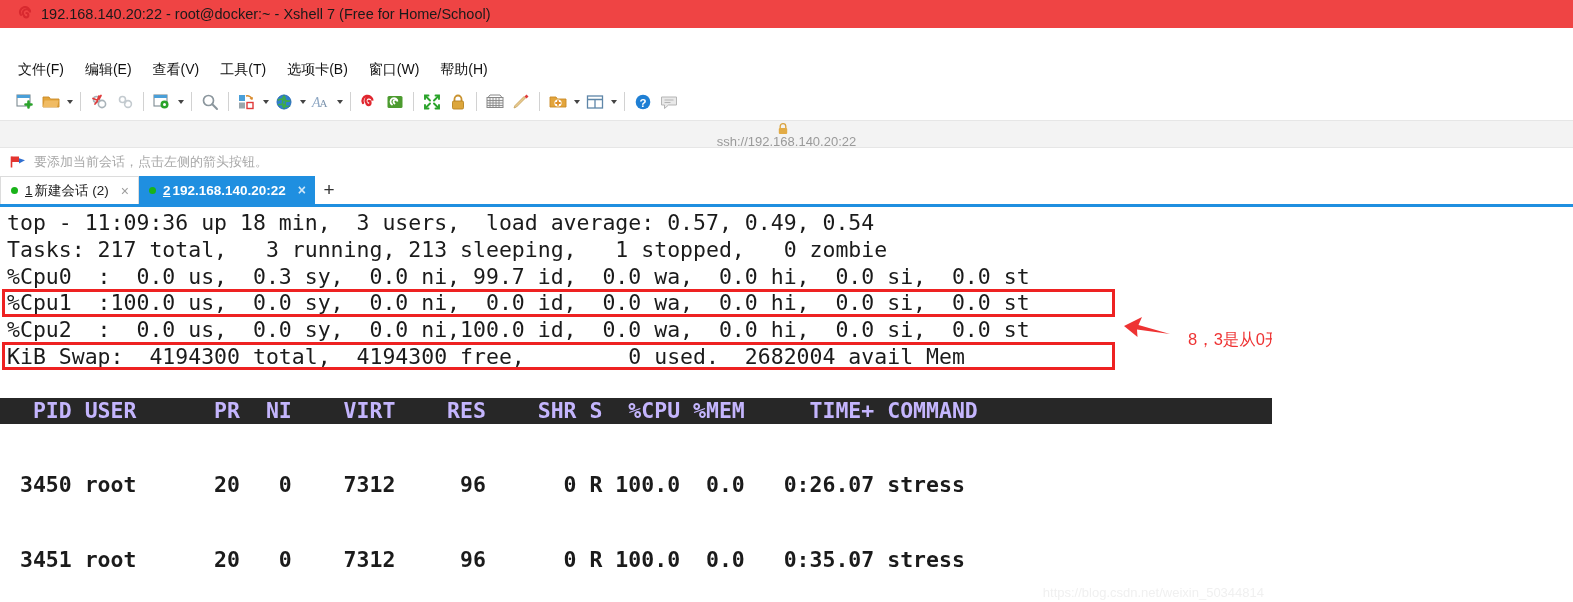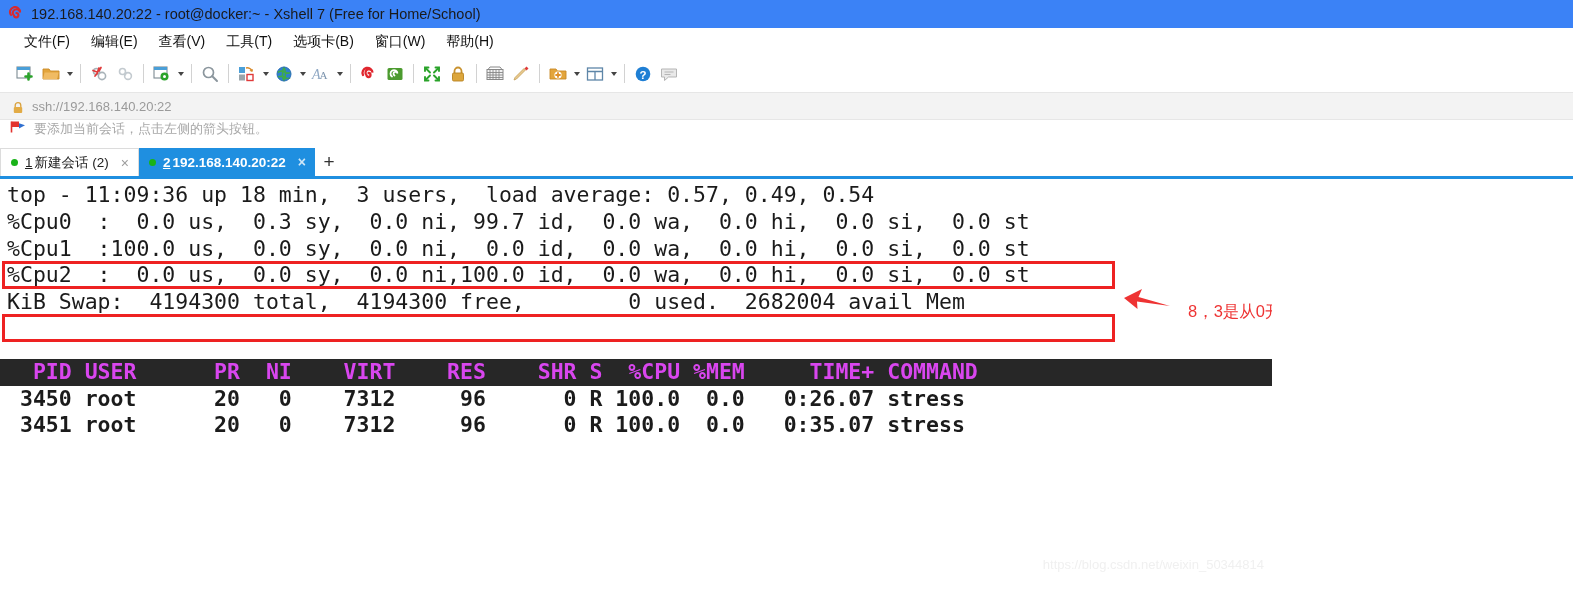--- a/index.html
+++ b/index.html
@@ -2,31 +2,32 @@
 <html><head>
 <meta charset="utf-8">
 <style>
   html,body{margin:0;padding:0;}
   body{
     width:1573px;height:602px;overflow:hidden;background:#ffffff;
     font-family:"Liberation Sans",sans-serif;
   }
   
   .titlebar{
-    height:28px;background:#3b82f6;display:flex;align-items:center;
-    padding-left:8px;border-bottom:0;
+    height:28px;background:#ef4444;display:flex;align-items:center;
+    padding-left:18px;border-bottom:0;
   }
   .app-logo{
     width:16px;height:16px;margin-right:7px;position:relative;flex:0 0 auto;
   }
   .title-text{font-size:14.5px;color:#1a1a1a;white-space:nowrap;}
   
   .menubar{
-    height:27px;display:flex;align-items:center;padding-left:24px;gap:21px;
+    height:27px;display:flex;align-items:center;padding-left:18px;gap:21px;
     background:#ffffff;
+    margin-top:28px;
   }
   .menu-item{font-size:14px;color:#111;white-space:nowrap;cursor:default;}
   
   .toolbar{
     height:37px;display:flex;align-items:center;padding-left:12px;
     background:#ffffff;gap:0px;
   }
   .tb-btn{
     width:26px;height:26px;display:flex;align-items:center;justify-content:center;
     flex:0 0 auto;
@@ -36,27 +37,27 @@
     flex:0 0 auto;
   }
   .tb-caret i{
     width:0;height:0;border-left:3.5px solid transparent;border-right:3.5px solid transparent;
     border-top:4px solid #444;display:block;
   }
   .tb-sep{width:1px;height:19px;background:#d2d2d2;margin:0 5px;flex:0 0 auto;}
   
   .addrbar{
     height:26px;background:#f3f3f3;display:flex;align-items:center;
-    padding-left:12px;border-top:1px solid #e6e6e6;border-bottom:1px solid #e6e6e6;
+    border-top:1px solid #e6e6e6;border-bottom:1px solid #e6e6e6;flex-direction:column;
   }
   .addr-lock{width:12px;height:13px;margin-right:8px;position:relative;flex:0 0 auto;}
   .addr-text{font-size:13px;color:#9a9a9a;}
   
   .hintbar{
-    height:27px;background:#ffffff;display:flex;align-items:flex-start;padding-left:10px;
+    height:27px;background:#ffffff;display:flex;align-items:center;padding-left:10px;
   }
   .hint-flag{width:16px;height:14px;margin-right:8px;position:relative;flex:0 0 auto;}
   .hint-text{font-size:13px;color:#a8a8a8;}
   
   .tabbar{
     height:29px;background:#ffffff;display:flex;align-items:flex-end;
     border-bottom:3px solid #1f8fe0;position:relative;
   }
   .tab{
     height:28px;display:flex;align-items:center;padding:0 9px 0 10px;
@@ -75,24 +76,24 @@
     font-size:19px;color:#333;background:#fff;
   }
   
   .terminal{
     position:relative;background:#ffffff;height:404px;width:1272px;
     font-family:"DejaVu Sans Mono","Liberation Mono",monospace;
     font-size:21.5px;line-height:26.8px;color:#1b1b1b;
     padding-top:3px;box-sizing:border-box;overflow:hidden;
   }
   .trow{white-space:pre;padding-left:7px;height:26.8px;}
-  .b{font-weight:bold;}
+  .b{font-weight:bold;margin-top:48px;}
   .tblhdr{
-    background:#272727;color:#d946ef;font-weight:bold;white-space:pre;
-    height:26.8px;padding-left:7px;margin-top:16px;
+    background:#272727;color:#c4b5fd;font-weight:bold;white-space:pre;
+    height:26.8px;padding-left:7px;
   }
   
   .redbox{
     position:absolute;border:3px solid #ee2222;box-sizing:border-box;
     pointer-events:none;
   }
   .annot{
     position:absolute;color:#ee3333;font-family:"Liberation Sans",sans-serif;
     font-size:16.5px;line-height:25px;width:330px;
   }
@@ -347,20 +348,21 @@
     <span class="tab-num">2</span>
     <span>192.168.140.20:22</span>
     <span class="tab-close">×</span>
   </div>
   <div class="tab-plus">+</div>
 </div>
 
 <div class="terminal">
 
   <div class="trow">top - 11:09:36 up 18 min,  3 users,  load average: 0.57, 0.49, 0.54</div>
+  <div class="trow">Tasks: 217 total,   3 running, 213 sleeping,   1 stopped,   0 zombie</div>
   <div class="trow">%Cpu0  :  0.0 us,  0.3 sy,  0.0 ni, 99.7 id,  0.0 wa,  0.0 hi,  0.0 si,  0.0 st</div>
   <div class="trow">%Cpu1  :100.0 us,  0.0 sy,  0.0 ni,  0.0 id,  0.0 wa,  0.0 hi,  0.0 si,  0.0 st</div>
   <div class="trow">%Cpu2  :  0.0 us,  0.0 sy,  0.0 ni,100.0 id,  0.0 wa,  0.0 hi,  0.0 si,  0.0 st</div>
   <div class="trow">KiB Swap:  4194300 total,  4194300 free,        0 used.  2682004 avail Mem</div>
 
   <div class="trow">&nbsp;</div>
 
   <div class="tblhdr">  PID USER      PR  NI    VIRT    RES    SHR S  %CPU %MEM     TIME+ COMMAND</div>
 
   <div class="trow b"> 3450 root      20   0    7312     96      0 R 100.0  0.0   0:26.07 stress</div>

